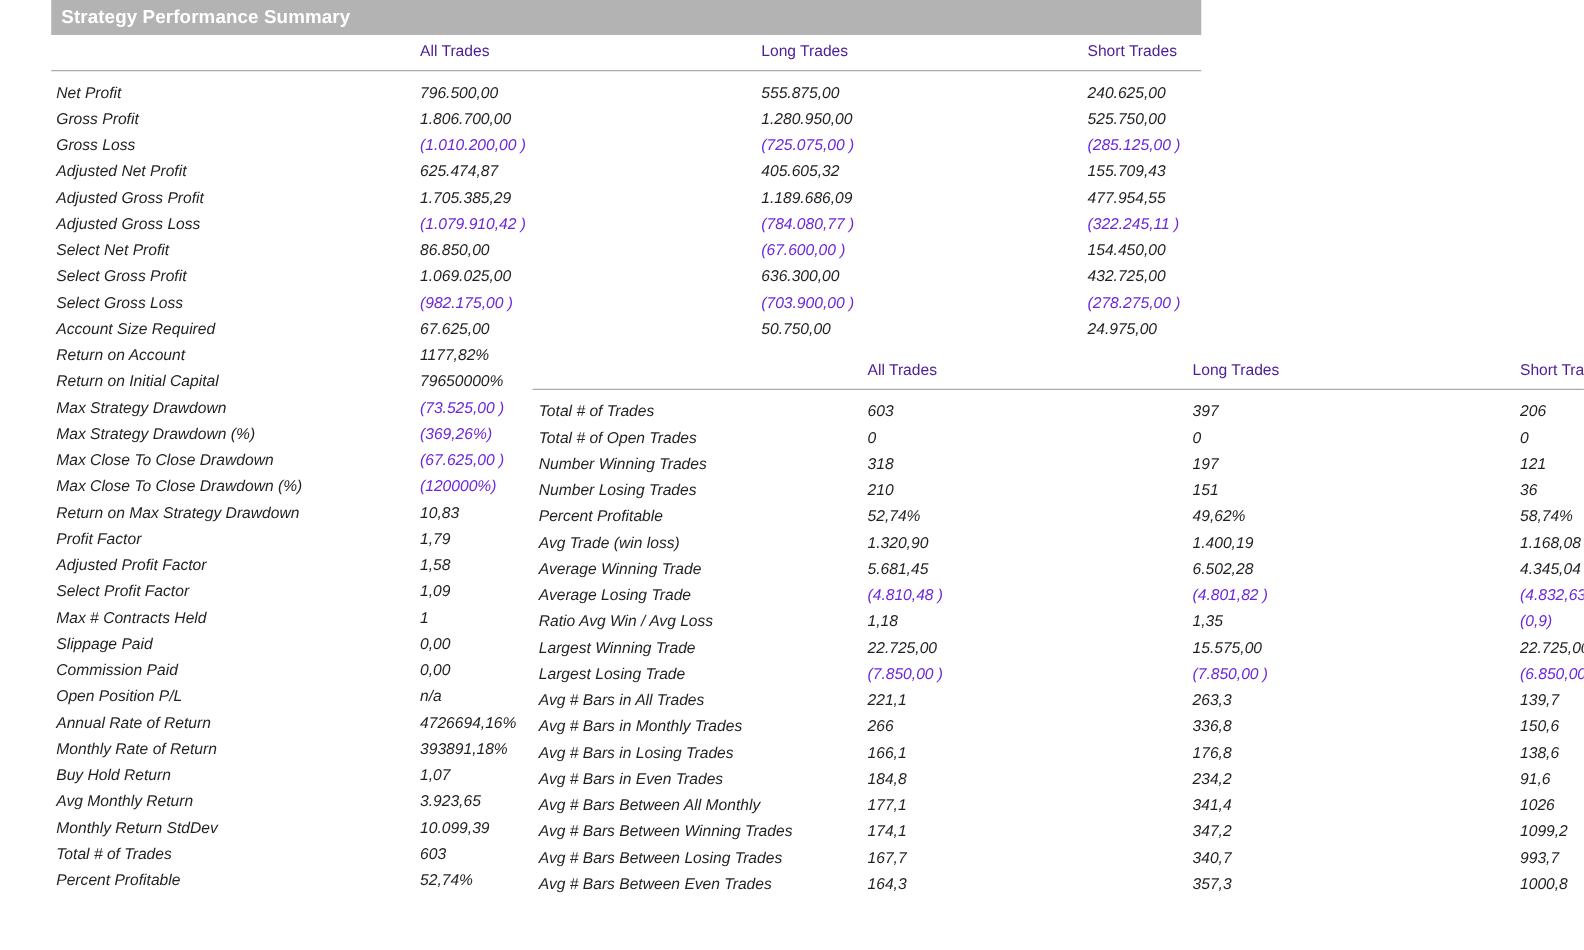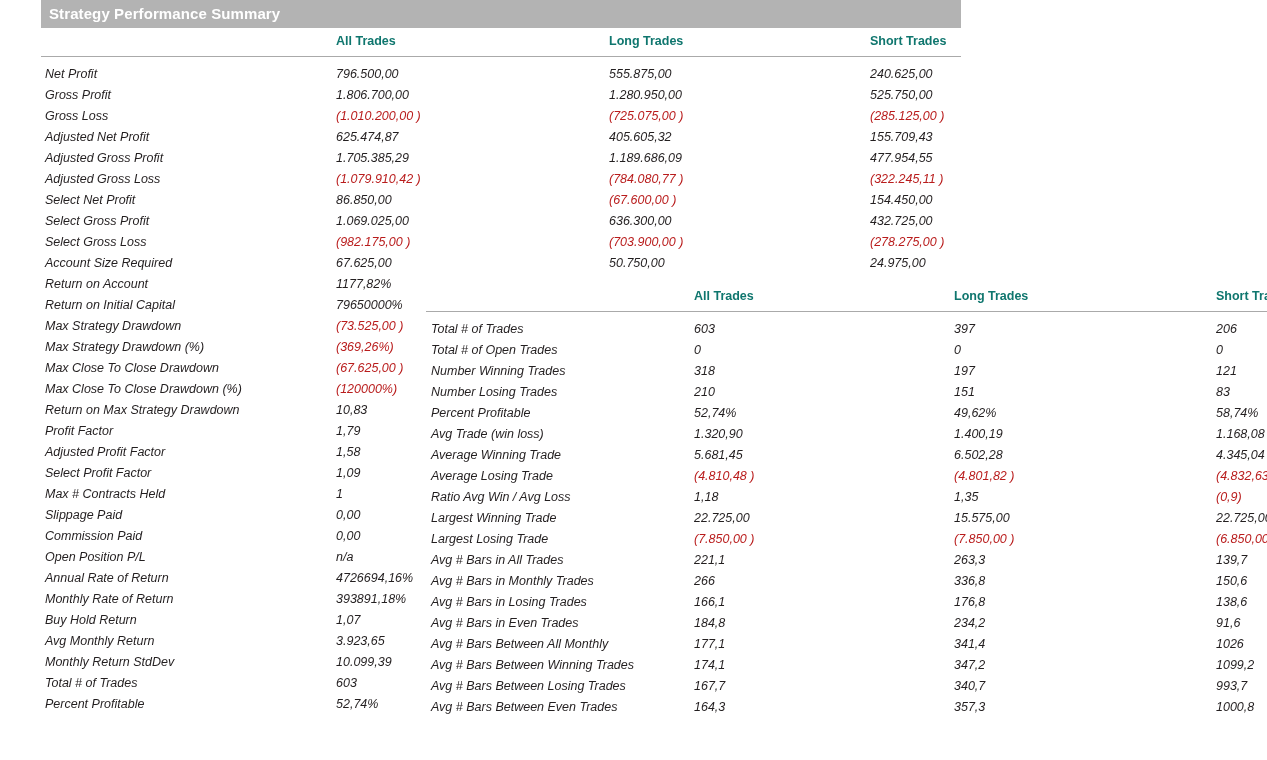--- a/index.html
+++ b/index.html
@@ -36,22 +36,22 @@
     overflow: hidden;
   }
 
   .col-head-row {
     height: 28px;
     position: relative;
   }
   .col-head {
     position: absolute;
     top: 6px;
-    color: #0f766e;
-    font-weight: bold;
+    color: #4c1d95;
+    font-weight: normal;
     font-size: 12.5px;
     white-space: nowrap;
     text-align: center;
   }
   .rule {
     border-bottom: 1px solid #aaaaaa;
     height: 0;
     font-size: 0;
     line-height: 0;
   }
@@ -65,21 +65,21 @@
     height: 21px;
   }
   .cell {
     position: absolute;
     top: 3px;
     font-size: 12.5px;
     white-space: nowrap;
     color: #231f20;
   }
   .cell.neg {
-    color: #b91c1c;
+    color: #6d28d9;
   }
 
   
   #panel-summary {
     left: 0;
     top: 0;
     width: 920px;
   }
   #panel-summary .rows { padding-top: 7px; }
   #panel-summary .c-label { left: 4px; }
@@ -335,21 +335,21 @@
       <div class="row">
         <span class="cell c-label">Number Winning Trades</span>
         <span class="cell c-all">318</span>
         <span class="cell c-long">197</span>
         <span class="cell c-short">121</span>
       </div>
       <div class="row">
         <span class="cell c-label">Number Losing Trades</span>
         <span class="cell c-all">210</span>
         <span class="cell c-long">151</span>
-        <span class="cell c-short">83</span>
+        <span class="cell c-short">36</span>
       </div>
       <div class="row">
         <span class="cell c-label">Percent Profitable</span>
         <span class="cell c-all">52,74%</span>
         <span class="cell c-long">49,62%</span>
         <span class="cell c-short">58,74%</span>
       </div>
       <div class="row">
         <span class="cell c-label">Avg Trade (win  loss)</span>
         <span class="cell c-all">1.320,90</span>

